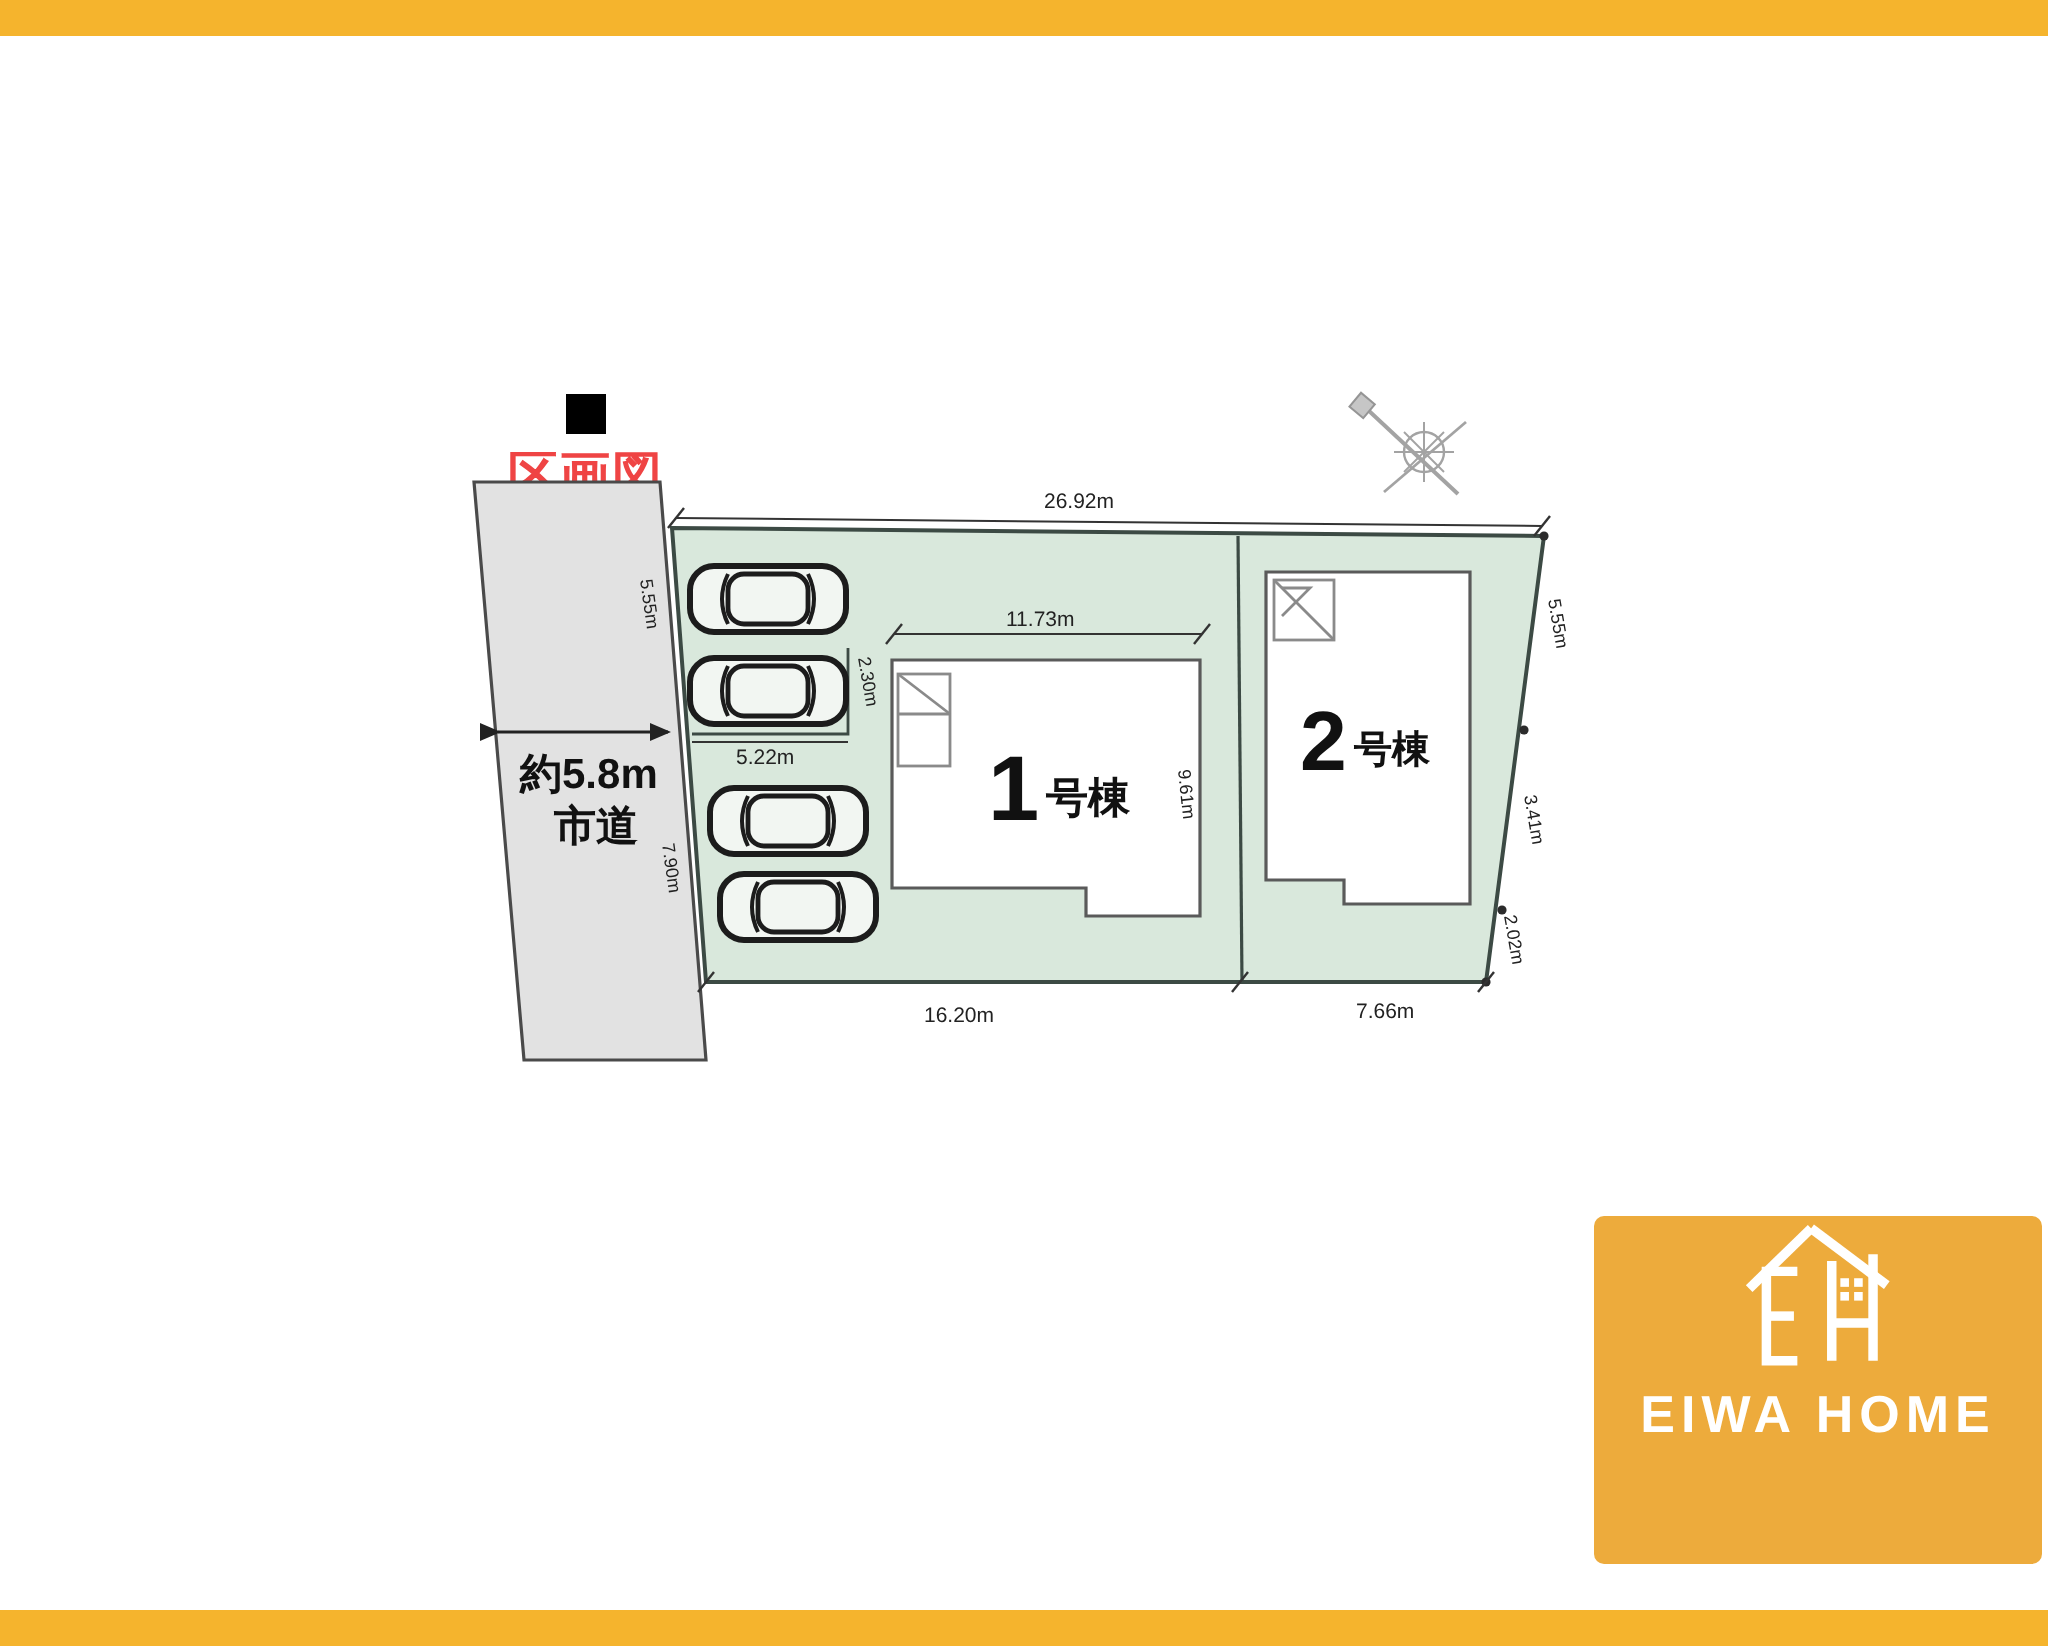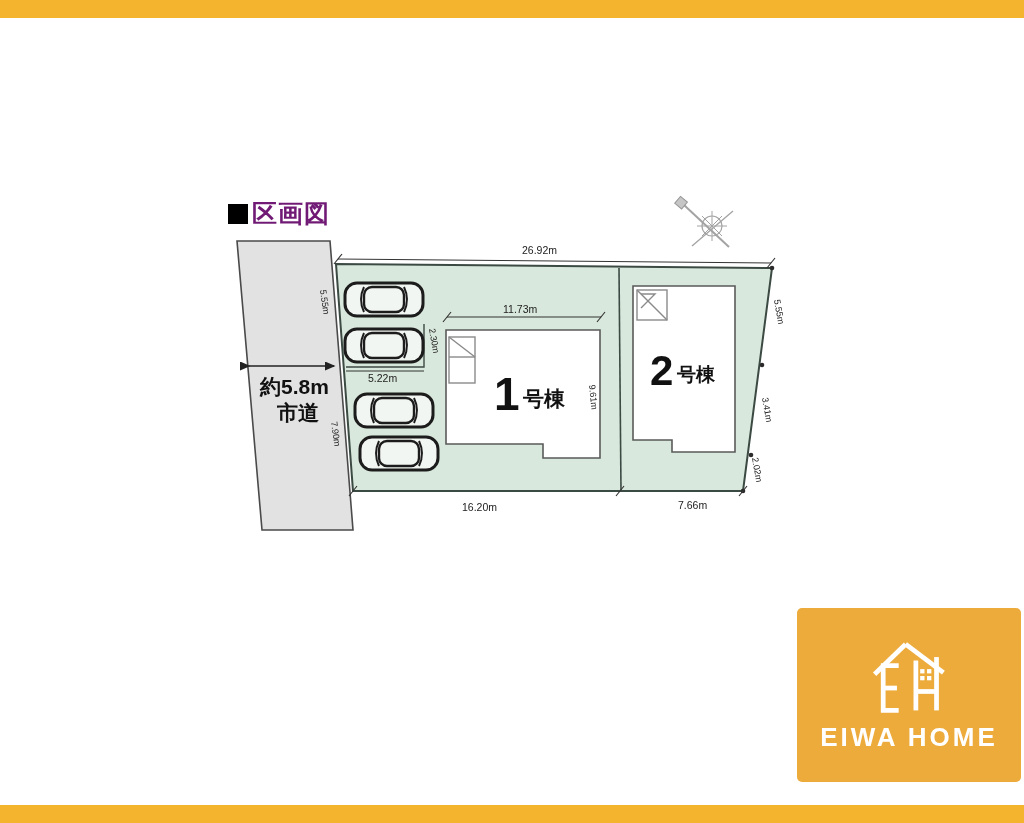--- a/index.html
+++ b/index.html
@@ -4,35 +4,35 @@
 <style>
   html,body{margin:0;padding:0;}
   body{
     width:1024px;height:823px;position:relative;background:#ffffff;
     font-family:"Liberation Sans", sans-serif;overflow:hidden;
   }
   .bar{position:absolute;left:0;width:1024px;height:18px;background:#F5B42D;}
   .bar.top{top:0;}
   .bar.bottom{top:805px;}
 
-  .title{position:absolute;left:228px;top:197px;display:flex;align-items:center;gap:4px;color:#701a75;}
+  .title{position:absolute;left:254px;top:197px;display:flex;align-items:center;gap:4px;color:#ef4444;flex-direction:column;}
   .title .sq{width:20px;height:20px;background:#000;}
   .title .txt{font-size:25px;font-weight:900;letter-spacing:1px;}
 
   #plan-svg{position:absolute;left:0;top:0;}
 
   .dim{font-size:10.5px;fill:#222;font-family:"Liberation Sans",sans-serif;}
   .dim-s{font-size:9px;fill:#222;font-family:"Liberation Sans",sans-serif;}
   .roadlbl{font-size:21px;font-weight:bold;fill:#111;font-family:"Liberation Sans",sans-serif;}
   .bignum{font-weight:bold;fill:#111;font-family:"Liberation Sans",sans-serif;}
 
   .logo{
     position:absolute;left:797px;top:608px;width:224px;height:174px;
     background:#EDAB3C;border-radius:5px;
-    display:flex;flex-direction:column;align-items:center;justify-content:center;
+    display:flex;flex-direction:column;align-items:center;
   }
   .logo .brand{color:#fff;font-weight:900;font-size:26px;letter-spacing:3px;margin-top:8px;}
 </style>
 </head>
 <body>
 
 <div class="bar top"></div>
 <div class="bar bottom"></div>
 
 <div class="title">

